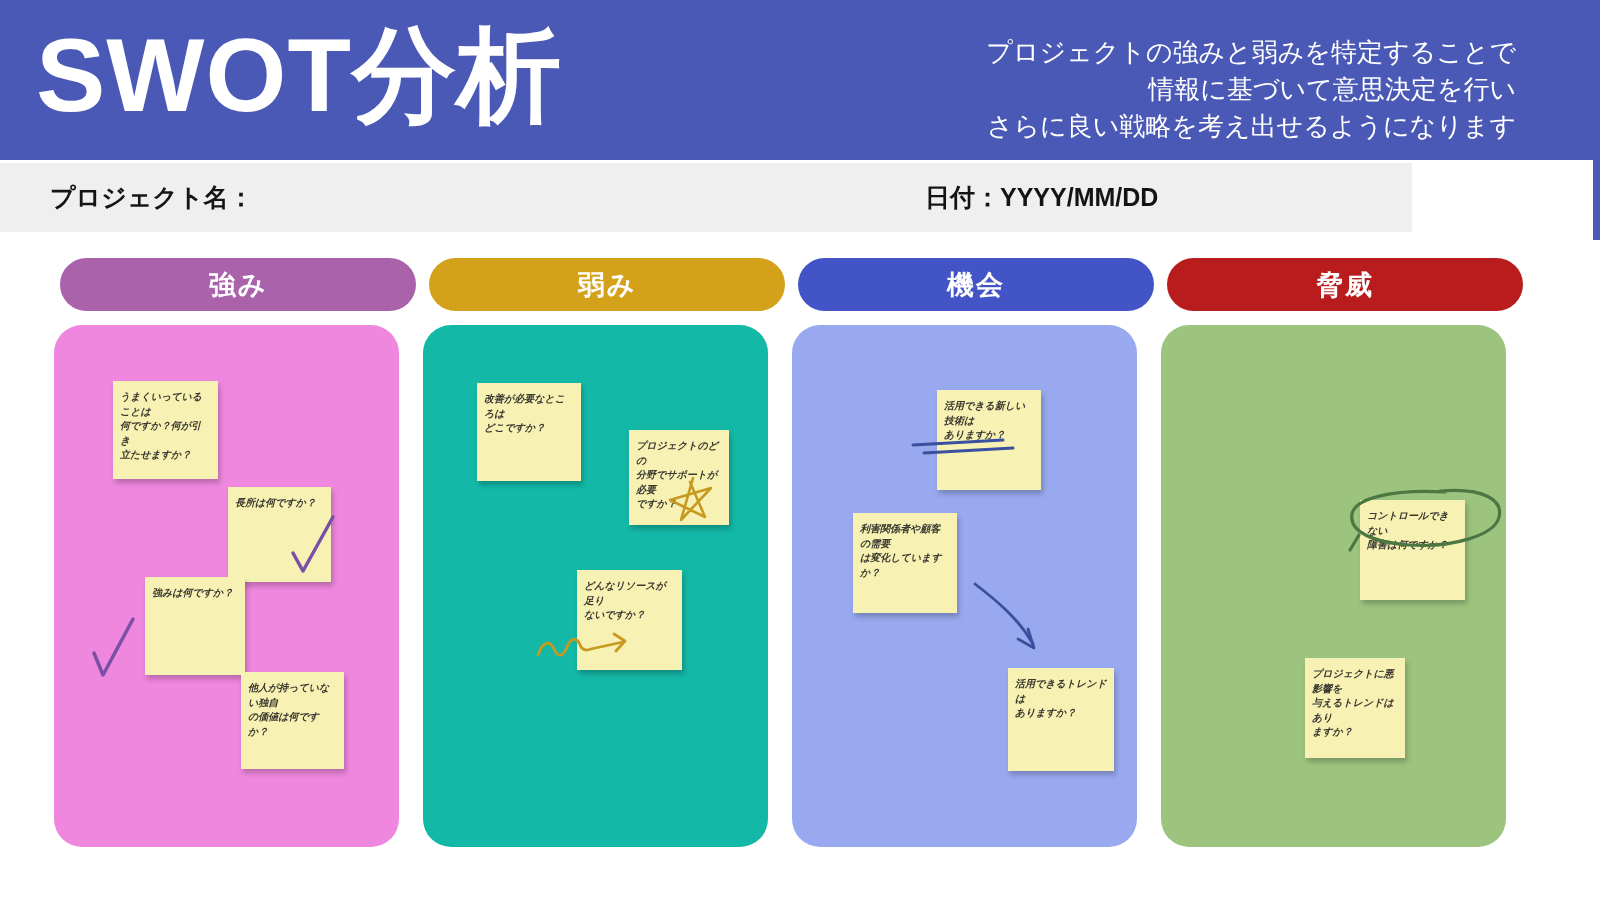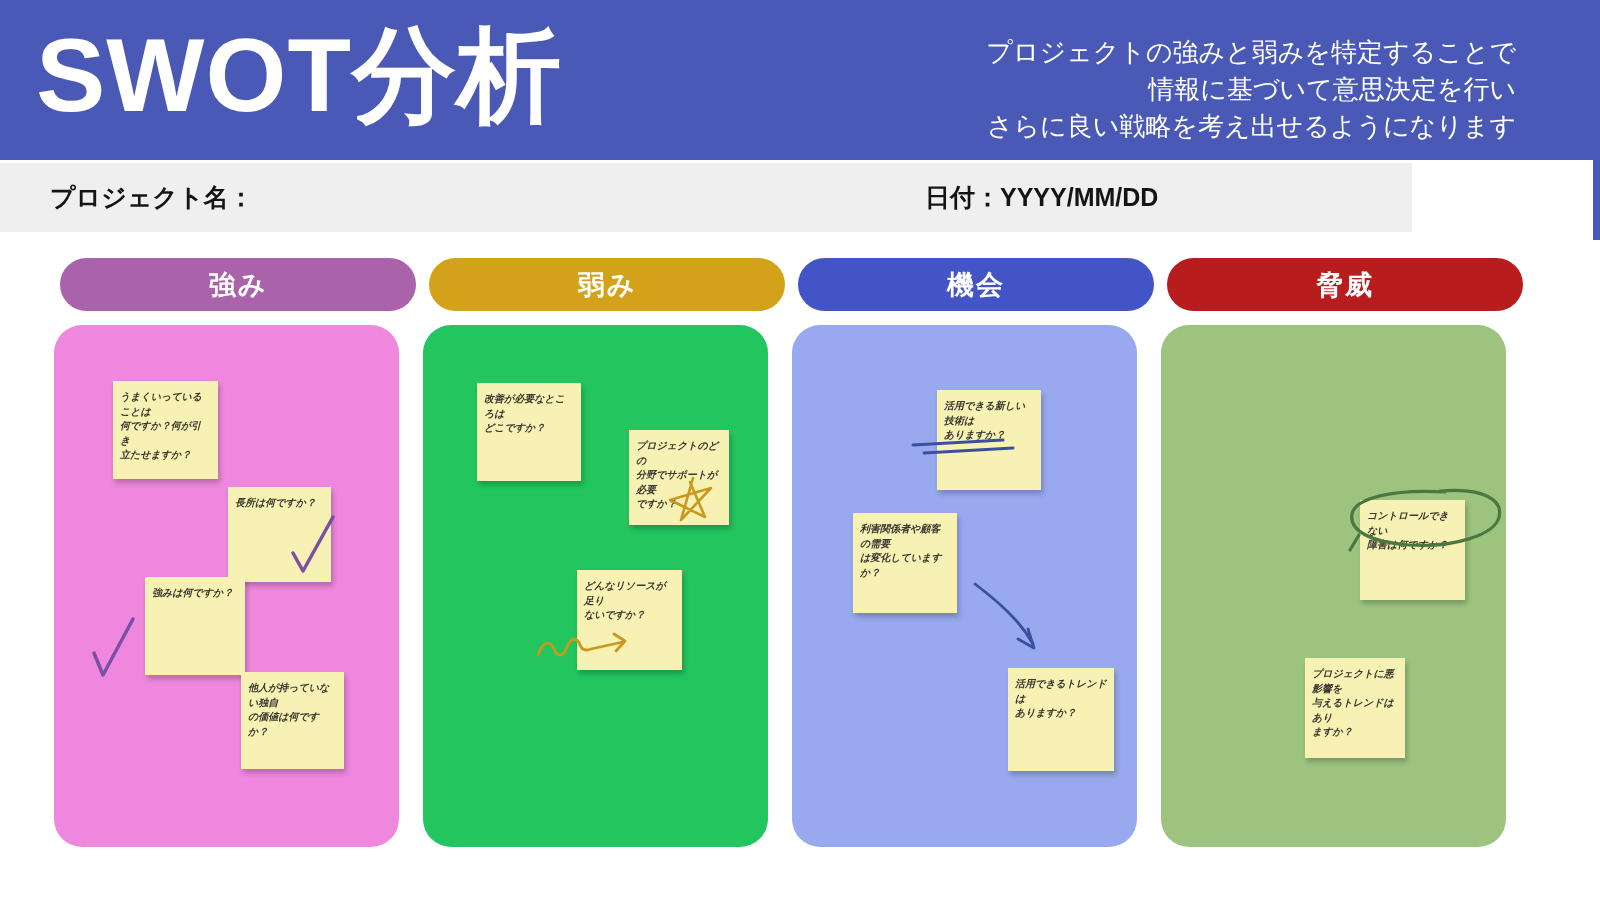--- a/index.html
+++ b/index.html
@@ -27,21 +27,21 @@
   .meta-date { left:925px; }
   
   .col { position:absolute; top:258px; width:368px; height:589px; }
   .c1 { left:54px; } .c2 { left:423px; } .c3 { left:792px; } .c4 { left:1161px; }
   .pill {
     position:absolute; top:0; left:6px; right:6px; height:53px; border-radius:27px;
     display:flex; align-items:center; justify-content:center;
     color:#ffffff; font-size:27px; font-weight:700; letter-spacing:2px;
   }
   .panel { position:absolute; top:67px; left:0; width:345px; height:522px; border-radius:28px; }
-  .p1 { background:#ee87dd; } .p2 { background:#22c55e; } .p3 { background:#99a9ef; } .p4 { background:#9cc47f; }
+  .p1 { background:#ee87dd; } .p2 { background:#14b8a6; } .p3 { background:#99a9ef; } .p4 { background:#9cc47f; }
   .h1 { background:#aa62aa; } .h2 { background:#d4a21a; } .h3 { background:#4355c6; } .h4 { background:#b91c1c; }
   
   .note {
     position:absolute; background:#f7f2b4; padding:9px 7px;
     font-size:10px; font-weight:600; color:#3a382f; line-height:1.45;
     white-space:pre-line; box-shadow:2px 4px 5px rgba(0,0,0,0.22);font-style:italic;
   }
   .scribble { position:absolute; pointer-events:auto; }
   .scribble svg { display:block; overflow:visible; }
 </style>

